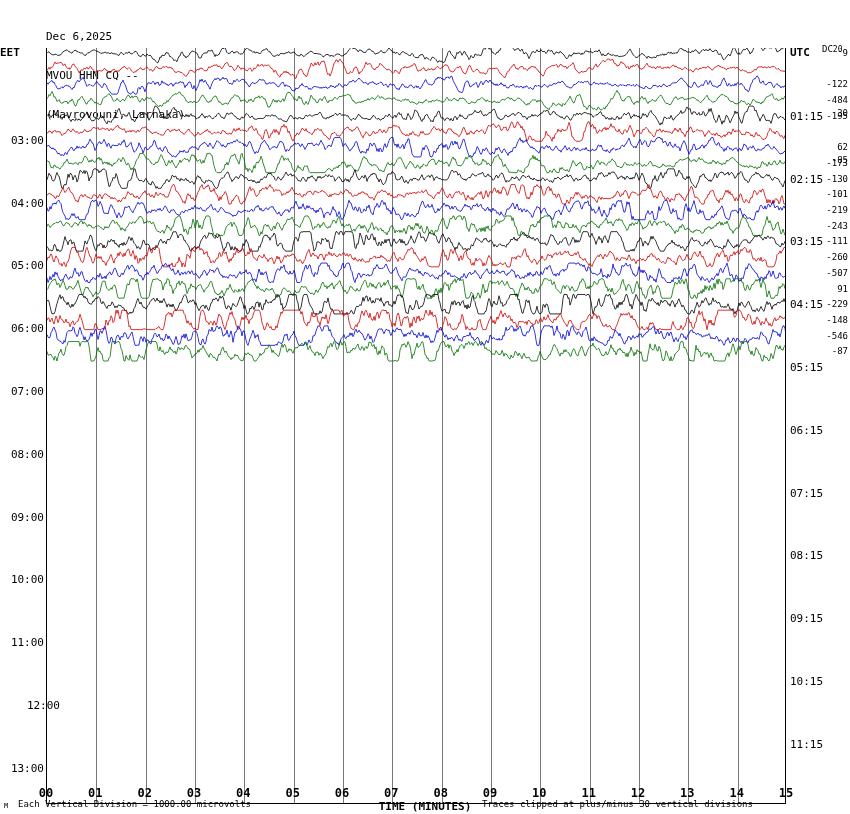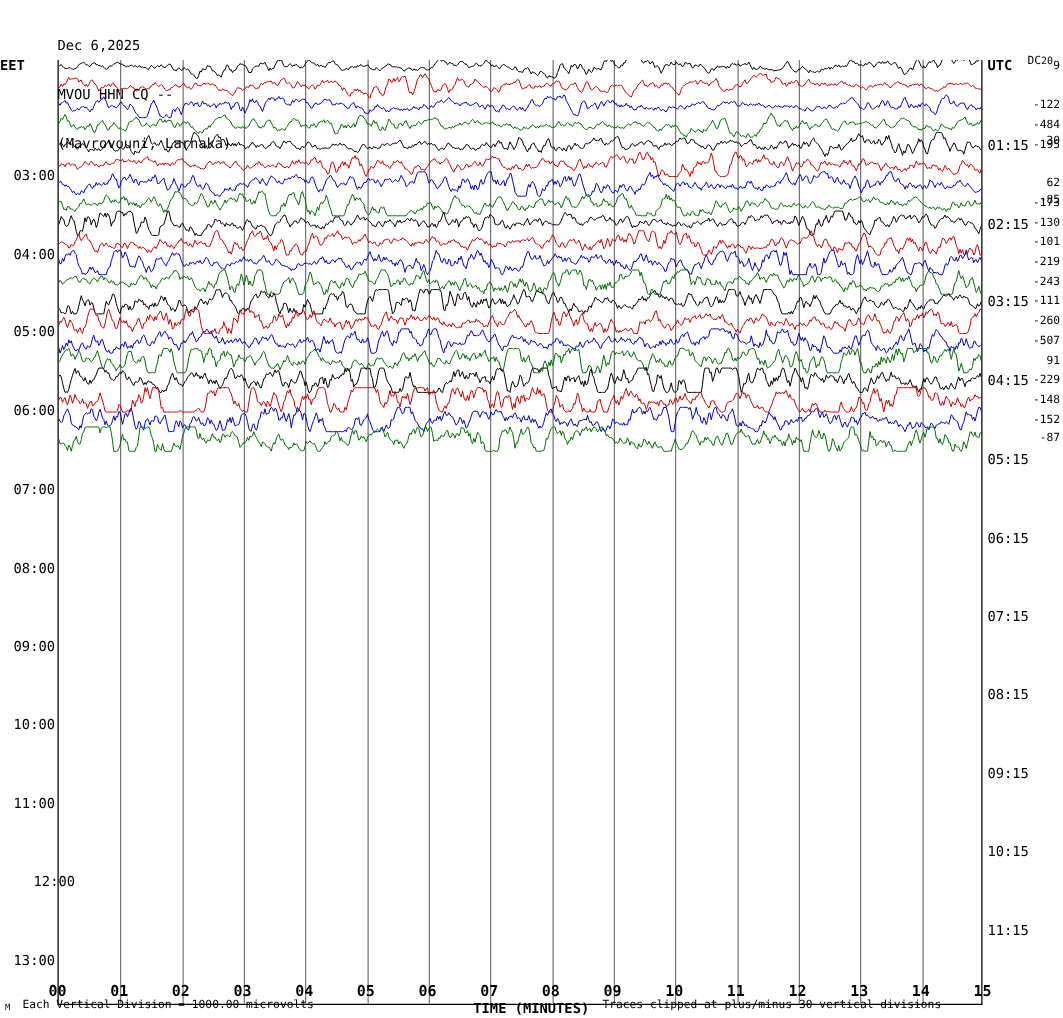--- a/index.html
+++ b/index.html
@@ -207,21 +207,21 @@
     <div class="abs dc-value" style="top: 173.6px;">-130</div>
     <div class="abs dc-value" style="top: 189.3px;">-101</div>
     <div class="abs dc-value" style="top: 205px;">-219</div>
     <div class="abs dc-value" style="top: 220.7px;">-243</div>
     <div class="abs dc-value" style="top: 236.4px;">-111</div>
     <div class="abs dc-value" style="top: 252.1px;">-260</div>
     <div class="abs dc-value" style="top: 267.8px;">-507</div>
     <div class="abs dc-value" style="top: 283.5px;">91</div>
     <div class="abs dc-value" style="top: 299.2px;">-229</div>
     <div class="abs dc-value" style="top: 314.9px;">-148</div>
-    <div class="abs dc-value" style="top: 330.6px;">-152</div>
+    <div class="abs dc-value" style="top: 330.6px;">-546</div>
     <div class="abs dc-value" style="top: 346.3px;">-87</div>
   </div>
 
 <div id="xticks" class="abs">
     <div class="xtick" style="left: 0px;">00</div>
     <div class="xtick" style="left: 49.3333px;">01</div>
     <div class="xtick" style="left: 98.6667px;">02</div>
     <div class="xtick" style="left: 148px;">03</div>
     <div class="xtick" style="left: 197.333px;">04</div>
     <div class="xtick" style="left: 246.667px;">05</div>

